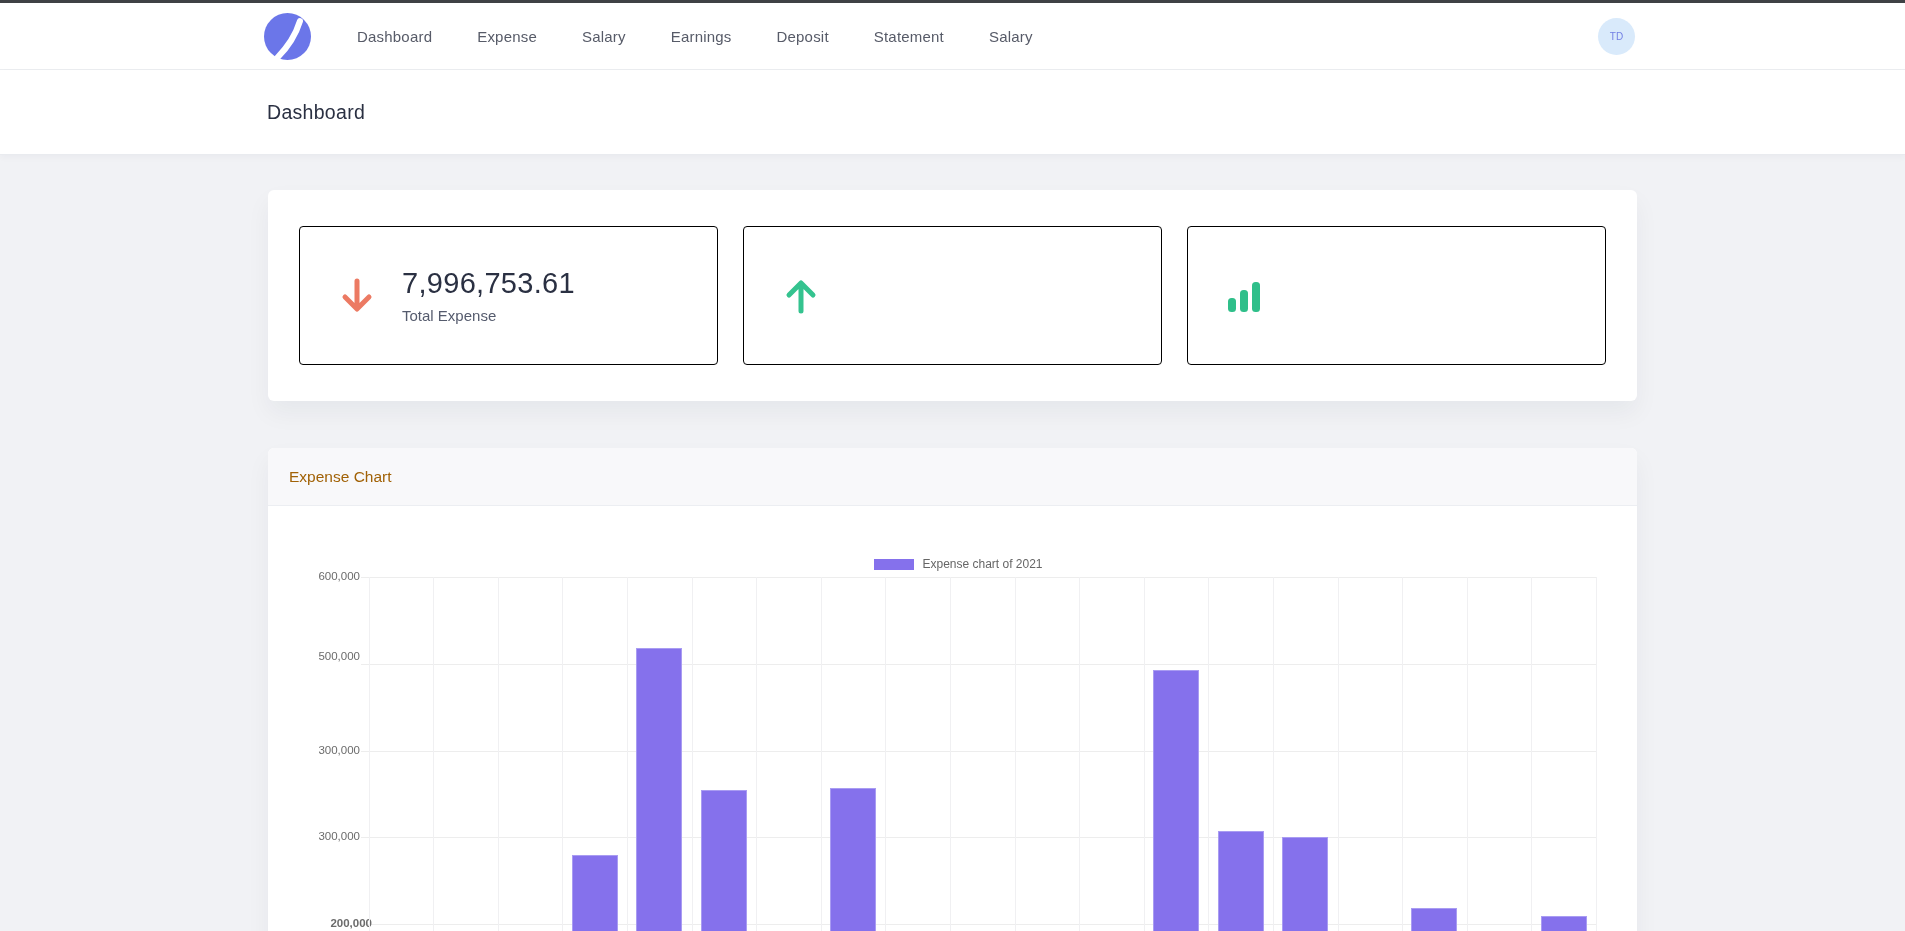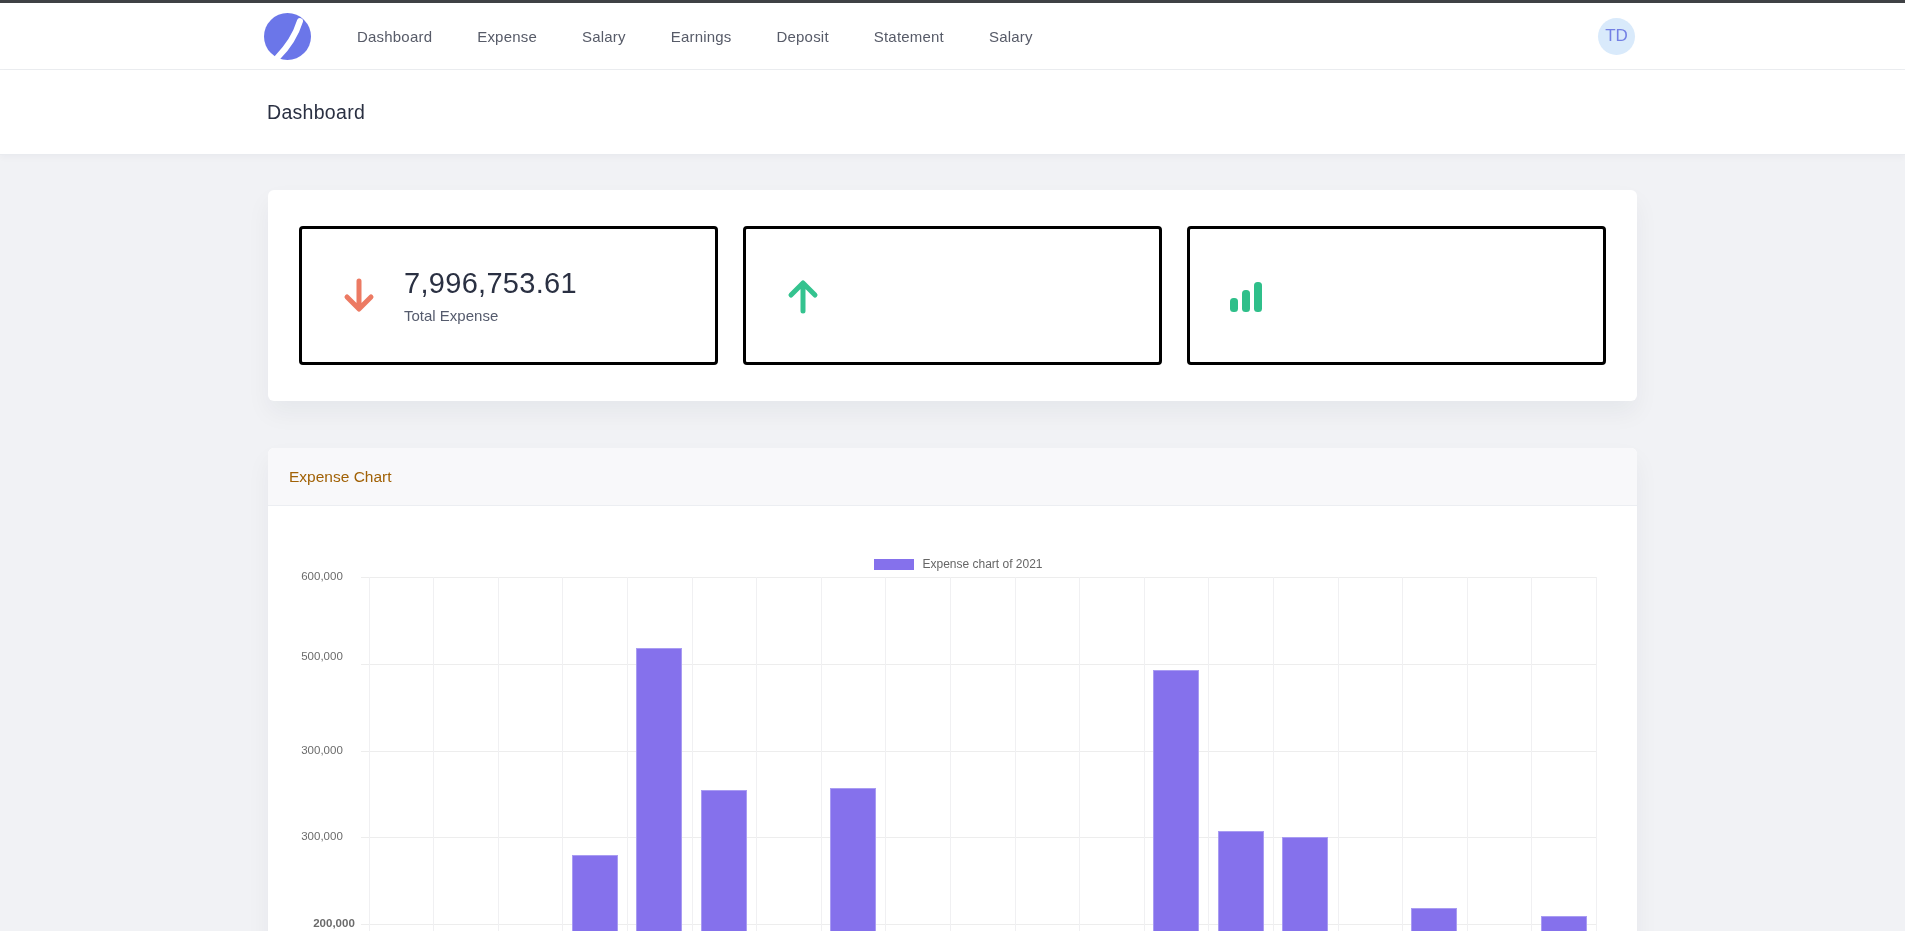--- a/index.html
+++ b/index.html
@@ -16,42 +16,42 @@
     height:67px; background:#fff; border-bottom:1px solid #ebedf0;
     display:flex; align-items:center; padding:0 270px 0 264px;
   }
   .brand { width:47px; height:47px; display:block; cursor:pointer; color:#6b76e9; }
   .nav-menu { display:flex; gap:45px; margin-left:46px; }
   .nav-link {
     font-size:15px; color:#575b68; text-decoration:none; cursor:pointer; letter-spacing:.2px;
   }
   .avatar {
     margin-left:auto; width:37px; height:37px; border-radius:50%;
-    background:#d9eafb; color:#7380e4; font-size:17px;
+    background:#d9eafb; color:#7380e4; font-size:10px;
     display:flex; align-items:center; justify-content:center; cursor:pointer;text-align:right;
   }
 
   
   .title-bar {
     height:85px; background:#fff; display:flex; align-items:center;
     padding-left:267px; border-bottom:1px solid #e9ebef;
     box-shadow:0 3px 6px rgba(30,40,60,.03);
   }
   .page-title { font-size:19.5px; font-weight:500; color:#2a3042; letter-spacing:.3px; }
 
   
   .content { padding:35px 268px 0 268px; }
 
   .stats-card {
     background:#fff; border-radius:6px; height:211px;
     box-shadow:0 12px 24px rgba(18,38,63,.05);
     padding:36px 31px; display:flex; gap:25px;
   }
   .stat {
-    flex:1; border:3px solid #000000; border-radius:4px;
+    flex:1; border:1px solid #000000; border-radius:4px;
     display:flex; align-items:center; padding-left:37px; gap:25px; background:#fff;
   }
   .stat-icon { width:40px; height:40px; flex:0 0 40px; }
   .stat-value { font-size:29px; font-weight:500; color:#2a3042; letter-spacing:.3px; margin-bottom:7px; }
   .stat-label { font-size:15px; color:#555b6d; }
 
   .chart-card {
     margin-top:47px; background:#fff; border-radius:6px 6px 0 0;
     box-shadow:0 12px 24px rgba(18,38,63,.05); height:620px;
   }
@@ -65,21 +65,21 @@
   .legend-row {
     position:absolute; top:51px; left:12px; right:0;
     display:flex; align-items:center; justify-content:center; gap:8px;
   }
   .legend-swatch { width:40px; height:11px; display:inline-block; }
   .legend-label { font-size:12px; color:#666; }
 
   .plot { position:absolute; inset:0; }
   .hgrid { position:absolute; height:1px; background:#ededed; }
   .vgrid { position:absolute; width:1px; background:#f0f0f2; }
-  .ytick { position:absolute; font-size:11.5px; color:#6b6b6b; text-align:center; width:92px;padding-left:16px; }
+  .ytick { position:absolute; font-size:11.5px; color:#6b6b6b; text-align:right; width:92px;padding-left:16px; }
   .bar { position:absolute; }
 </style>
 </head>
 <body>
 
 <div class="top-edge"></div>
 
 <header class="navbar">
   <svg class="brand" viewBox="0 0 47 47" style="color: rgb(107, 118, 233);">
     <circle cx="23.5" cy="23.5" r="23.5" fill="currentColor"></circle>

